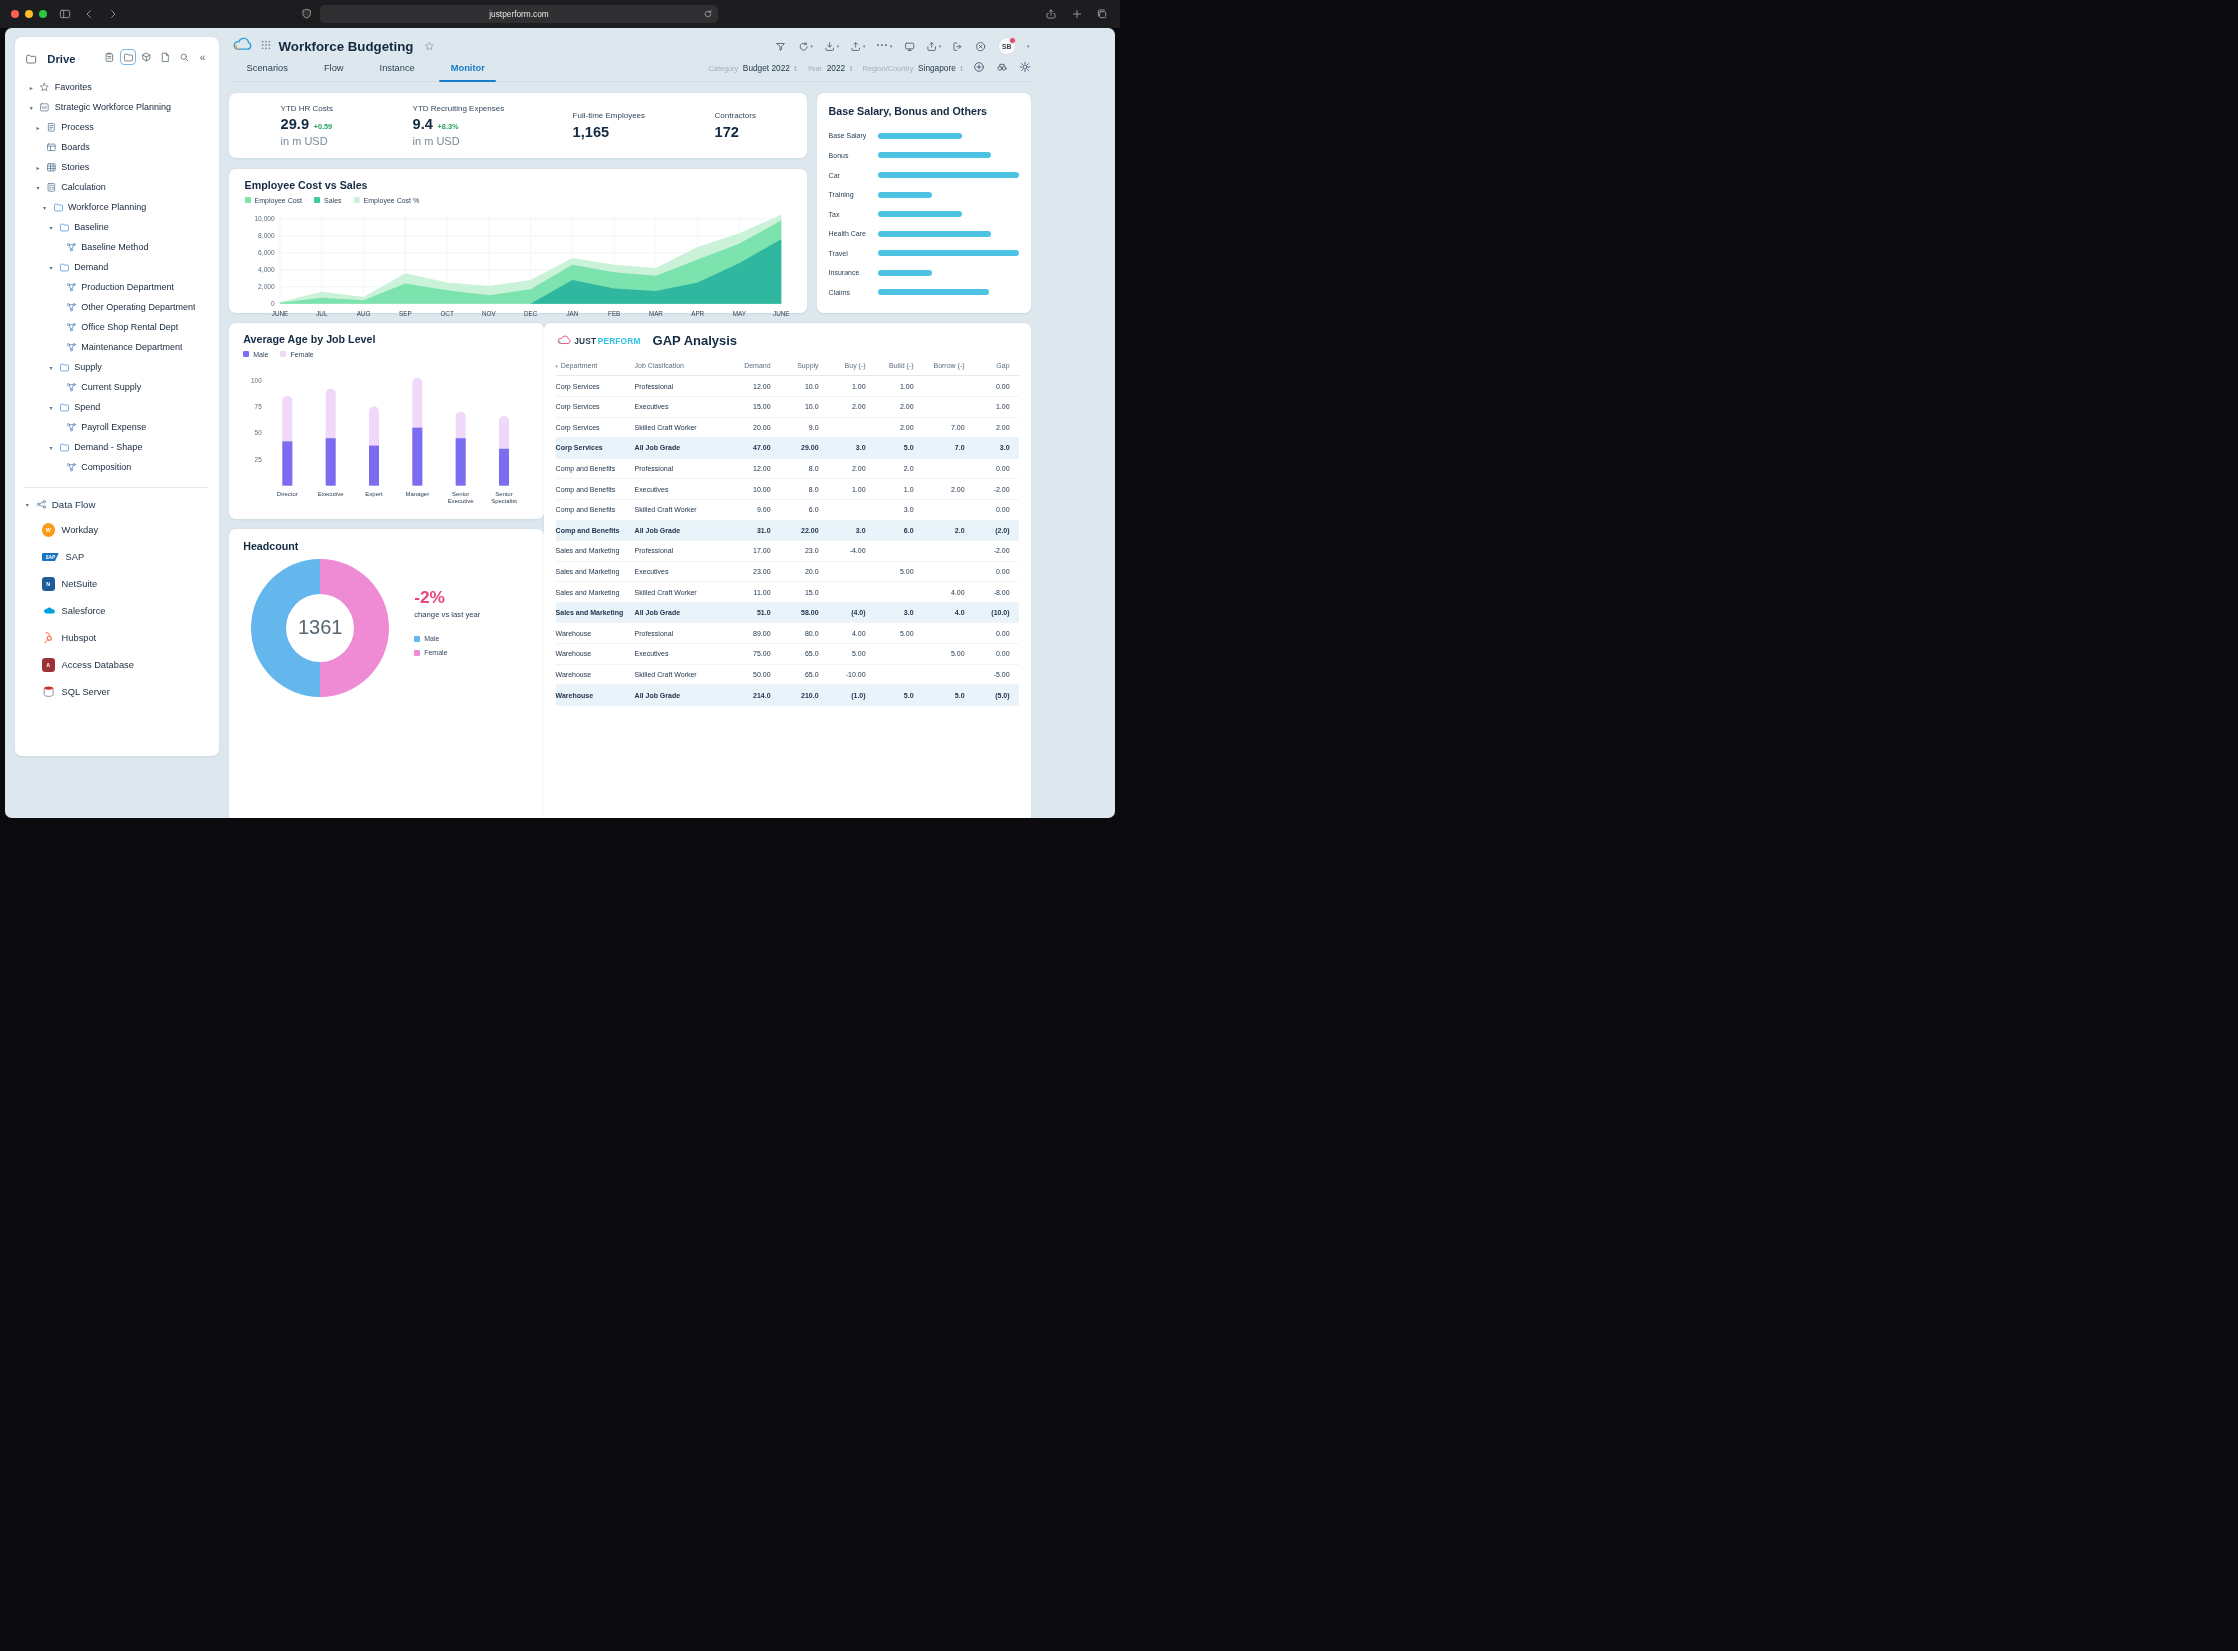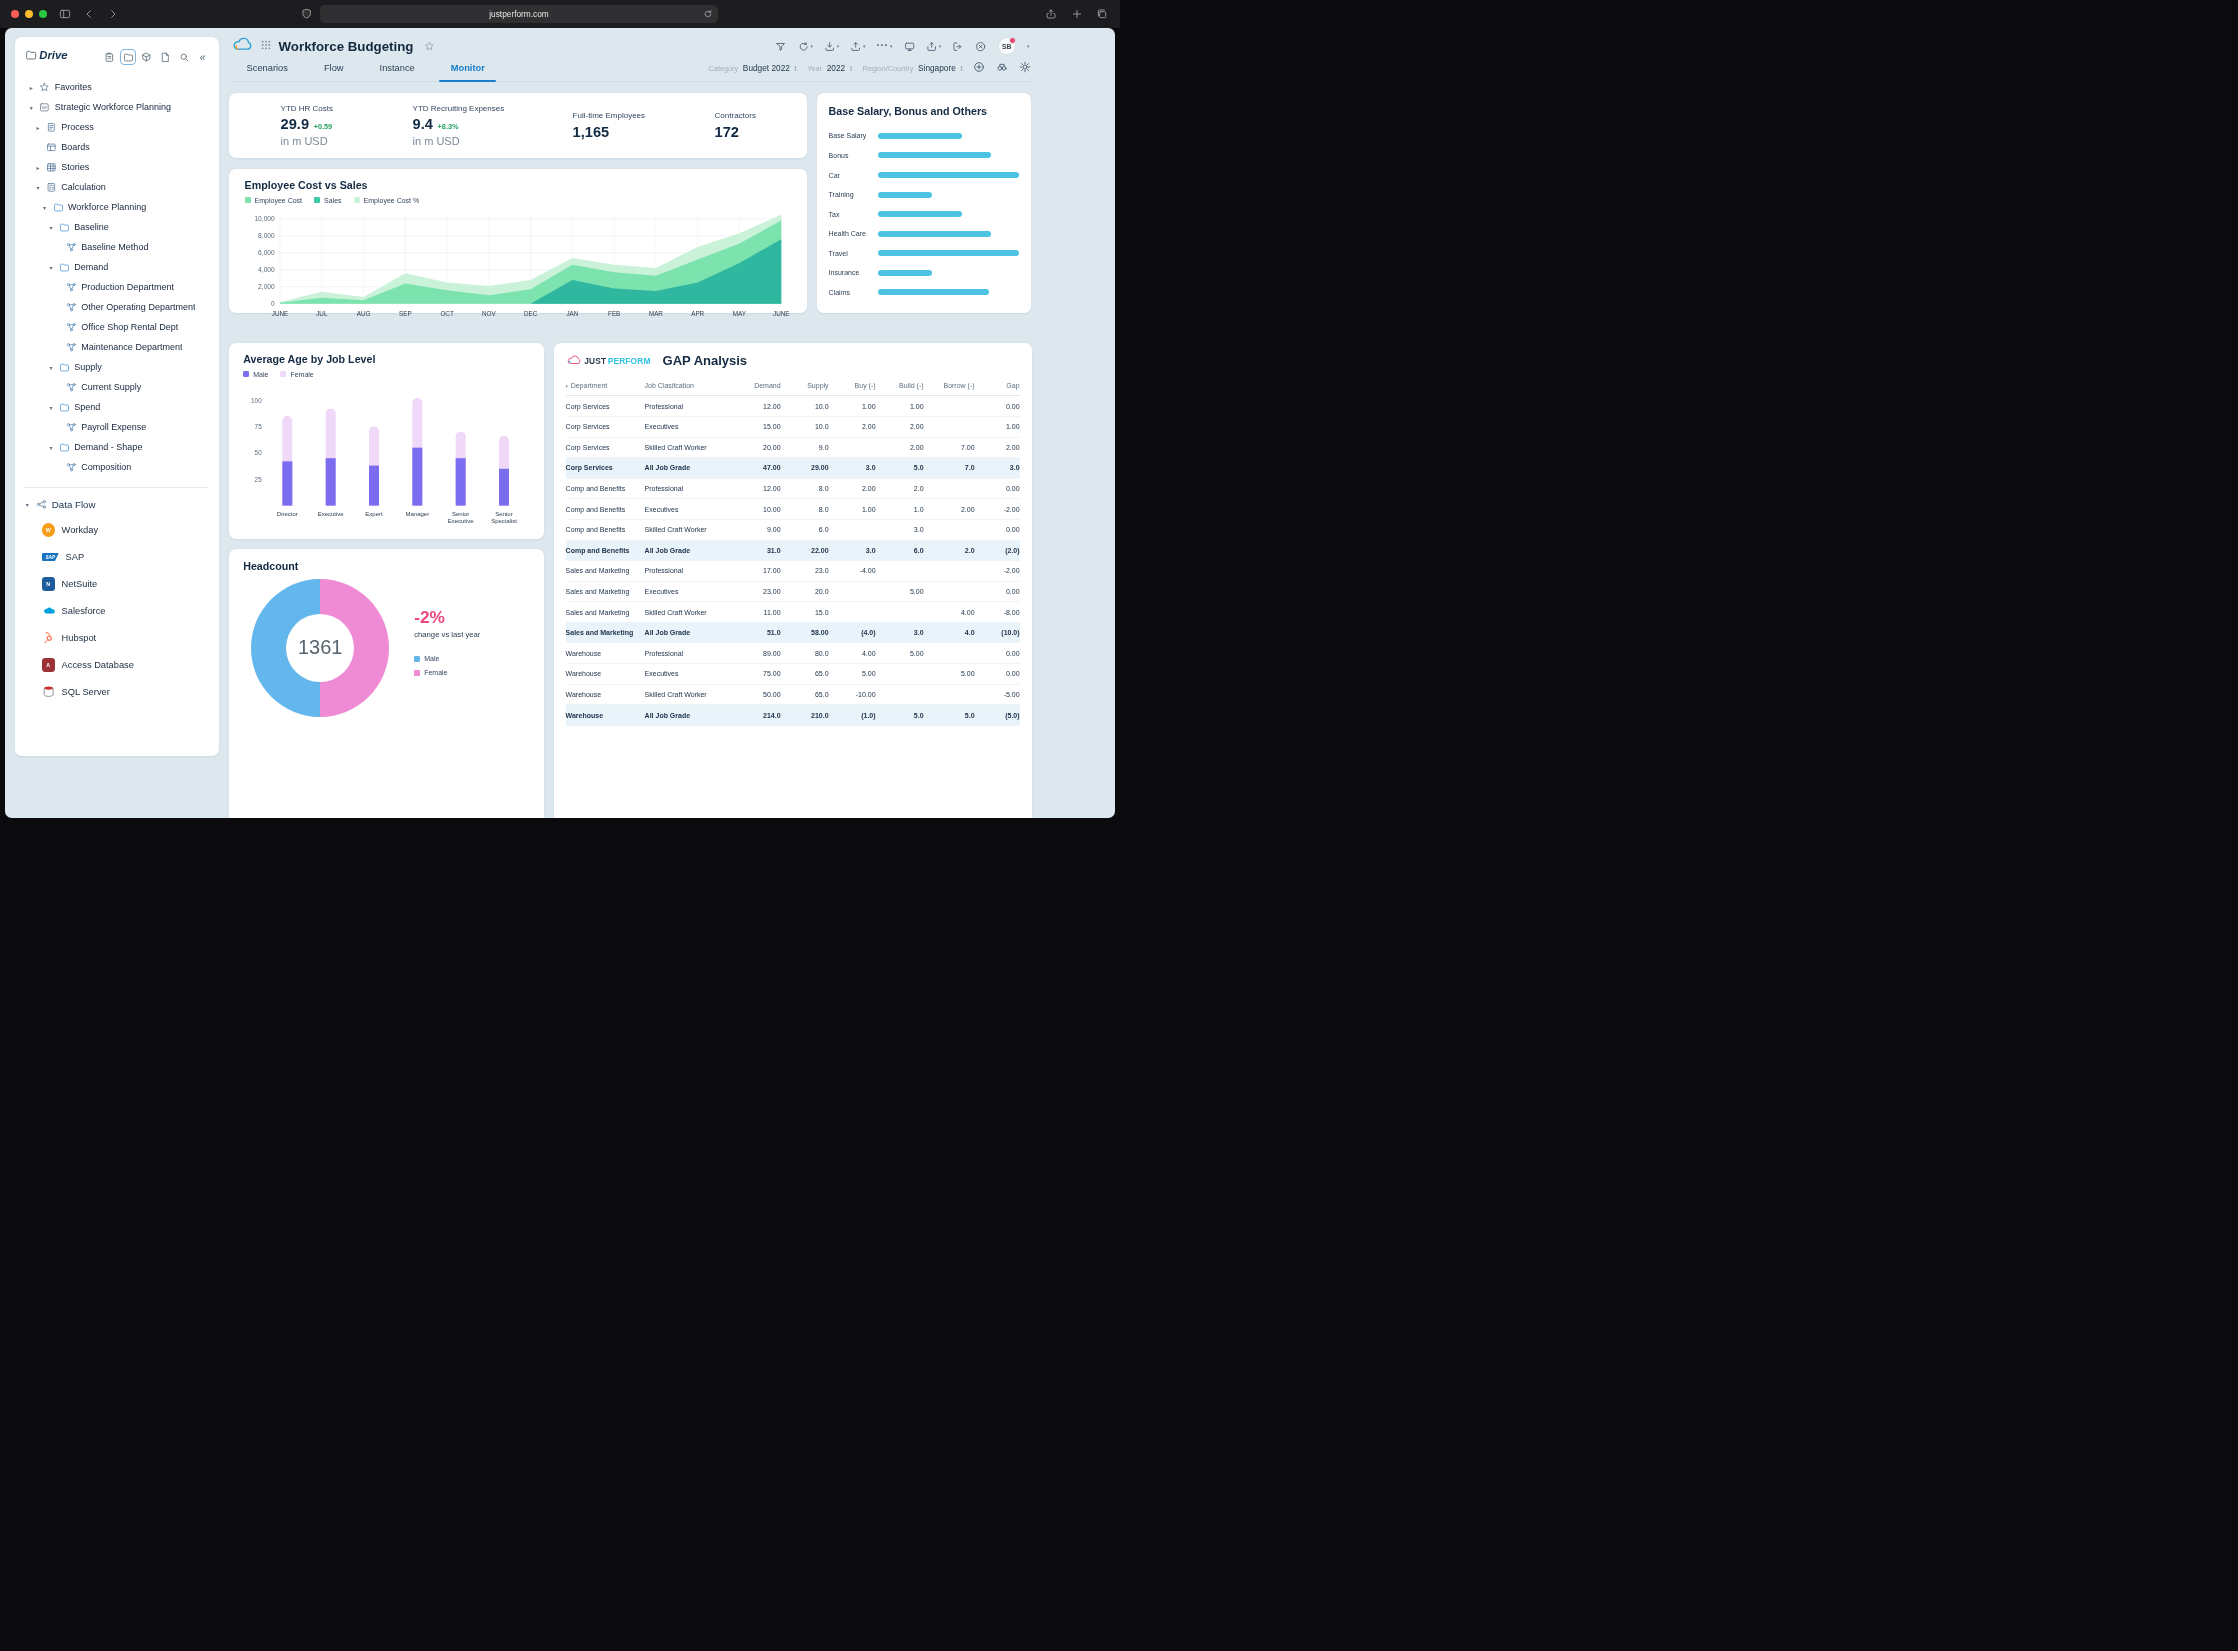--- a/index.html
+++ b/index.html
@@ -23,21 +23,21 @@
     display:flex; align-items:center; justify-content:center; color:#e6e6e8; font-size:8.3px; }
   .url-reload { position:absolute; right:5.3px; top:3.3px; width:10px; height:10px; }
   .url-reload svg { width:10px; height:10px; stroke:#b9b9bd; fill:none; stroke-width:1.4; stroke-linecap:round; }
   .bicons-right { position:absolute; right:12px; top:8px; display:flex; gap:13.3px; align-items:center; }
   
   .content { position:absolute; top:28px; left:5.3px; right:5.3px; bottom:8px; background:#dde7ee; border-radius:6.7px;
     padding:9.3px; display:flex; gap:10px; overflow:hidden; }
   .card { background:#fff; border-radius:6.7px; box-shadow:0 0.7px 2px rgba(16,42,67,.08); }
   
   .sidebar { width:204px; flex:none; height:719px; display:flex; flex-direction:column; padding-top:8px; }
-  .sb-head { display:flex; align-items:flex-start; gap:2px; padding:4px 8px 2.7px 10.7px;font-style:italic; }
+  .sb-head { display:flex; align-items:flex-end; gap:10px; padding:4px 8px 2.7px 10.7px; }
   .sb-head .ic { width:12px; height:12px; }
   .drive-title { font-size:11.3px; font-weight:700; color:#16324f; }
   .sb-tools { margin-left:auto; display:flex; align-items:center; gap:2.7px; }
   .sb-tool { width:16px; height:16px; display:flex; align-items:center; justify-content:center; border-radius:4px; cursor:pointer; }
   .sb-tool.sel { border:1px solid #82b4dc; }
   .sb-tool .ic, .ic { width:10.7px; height:10.7px; }
   .ic svg { width:100%; height:100%; stroke:#52646f; fill:none; stroke-width:1.3; stroke-linecap:round; stroke-linejoin:round; }
   .collapse-glyph { font-size:10px; color:#52646f; }
   .tree { padding:9.3px 4px 0 4px; }
   .tree-row { height:20px; display:flex; align-items:center; gap:4.7px; font-size:9px; color:#17263a; border-radius:4px; cursor:pointer; }
@@ -94,21 +94,21 @@
   .ctitle { font-size:10.7px; font-weight:700; color:#132a42; }
   .leg { display:flex; gap:12px; margin-top:5.3px; }
   .leg-item { display:flex; align-items:center; gap:4px; font-size:7px; color:#33475e; }
   .leg-sw { width:6px; height:6px; border-radius:1.3px; }
   .bs-card { width:214px; flex:none; padding:12px 12px 6.7px 12px; display:flex; flex-direction:column; }
   .bs-rows { margin-top:9.3px; flex:1; display:flex; flex-direction:column; justify-content:space-between; padding-bottom:4px; }
   .bs-row { display:flex; align-items:center; gap:6.7px; height:19.3px; }
   .bs-label { width:43px; font-size:7px; color:#2e4257; flex:none; }
   .bs-track { flex:1; }
   .bs-bar { height:6px; border-radius:3.3px; }
-  .row-bottom { display:flex; gap:10px; height:515px;margin-top:20px; }
+  .row-bottom { display:flex; gap:0; height:515px; }
   .col-b { width:315px; flex:none; display:flex; flex-direction:column; gap:10.7px; }
   .age-card { height:196px; padding:10.7px 14.6px; }
   .head-card { flex:1; padding:10.7px 14.6px; }
   .head-body { display:flex; align-items:flex-start; margin-top:6.7px; }
   .donut { width:138px; height:138px; border-radius:50%; position:relative; margin-left:8px; flex:none; }
   .donut::before { content:''; position:absolute; inset:35px; background:#fff; border-radius:50%; }
   .donut-total { position:absolute; inset:0; display:flex; align-items:center; justify-content:center; font-size:20px; color:#56656f; }
   .head-right { margin-left:25px; margin-top:28px; }
   .head-change { font-size:17.3px; font-weight:700; color:#e8467e; }
   .head-note { font-size:7.7px; color:#2e4257; margin-top:2.7px; }

